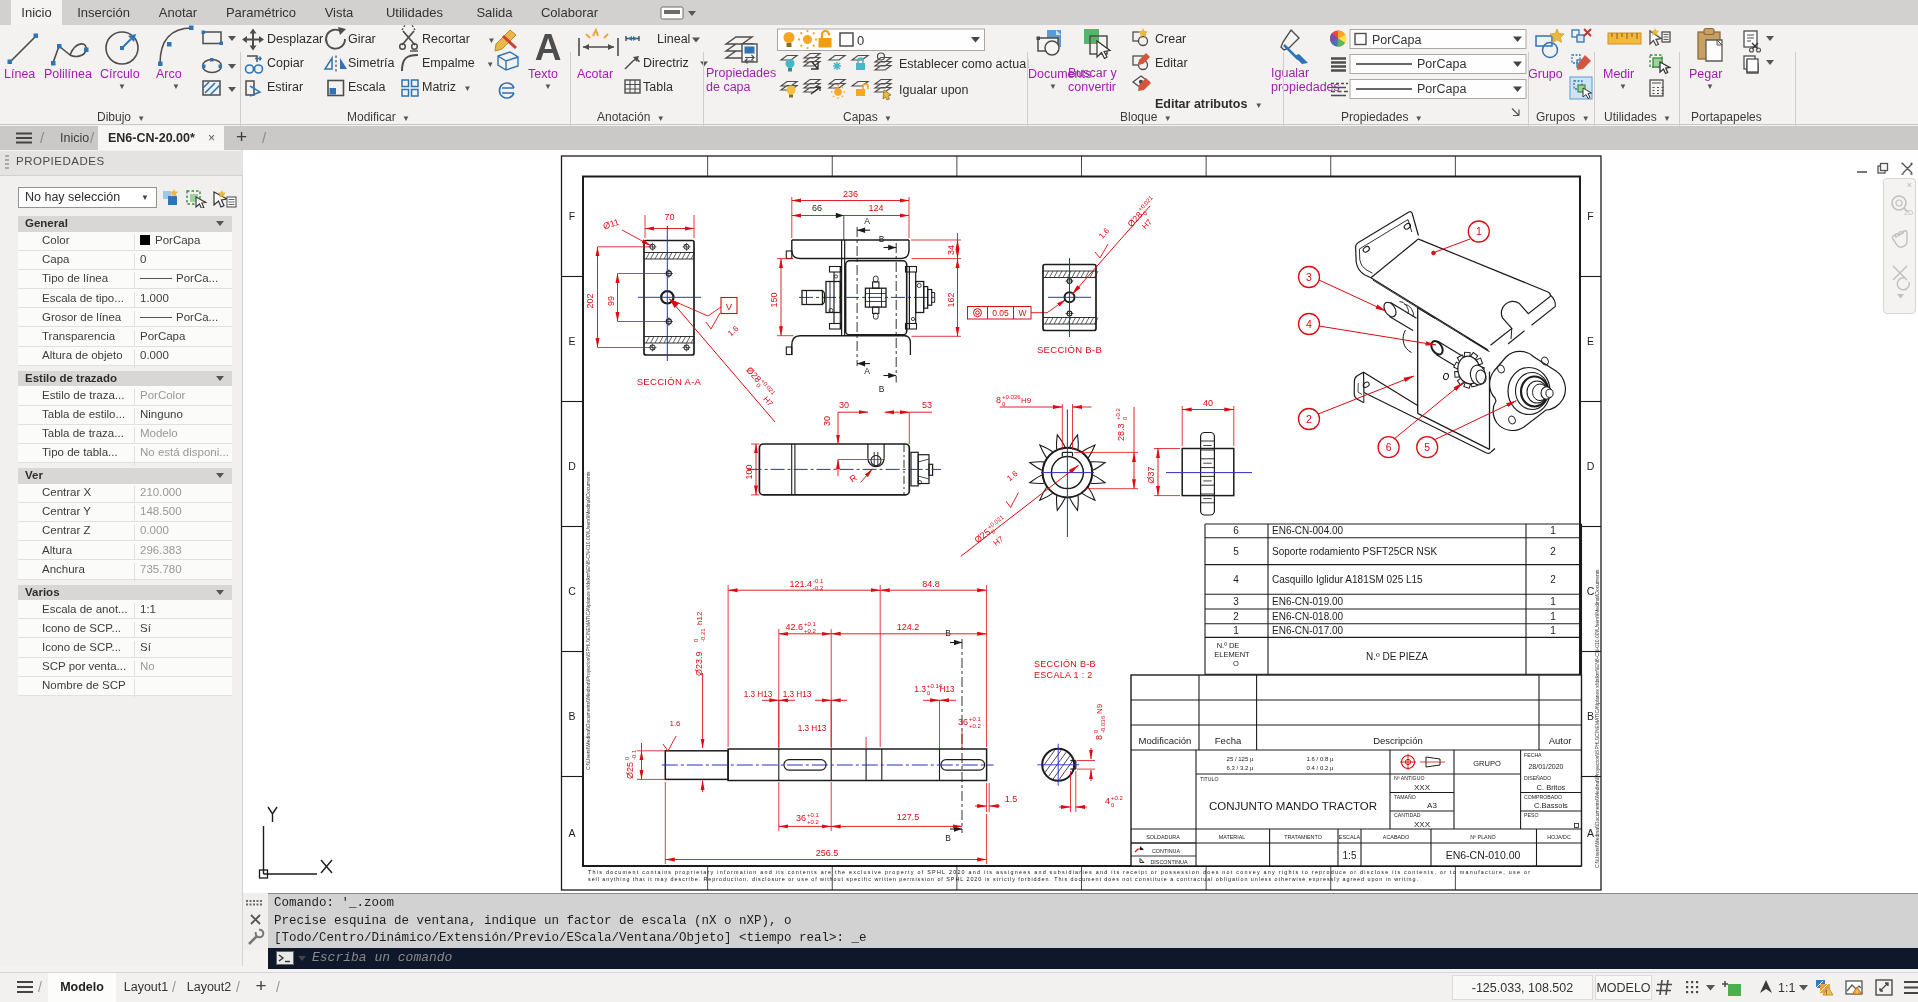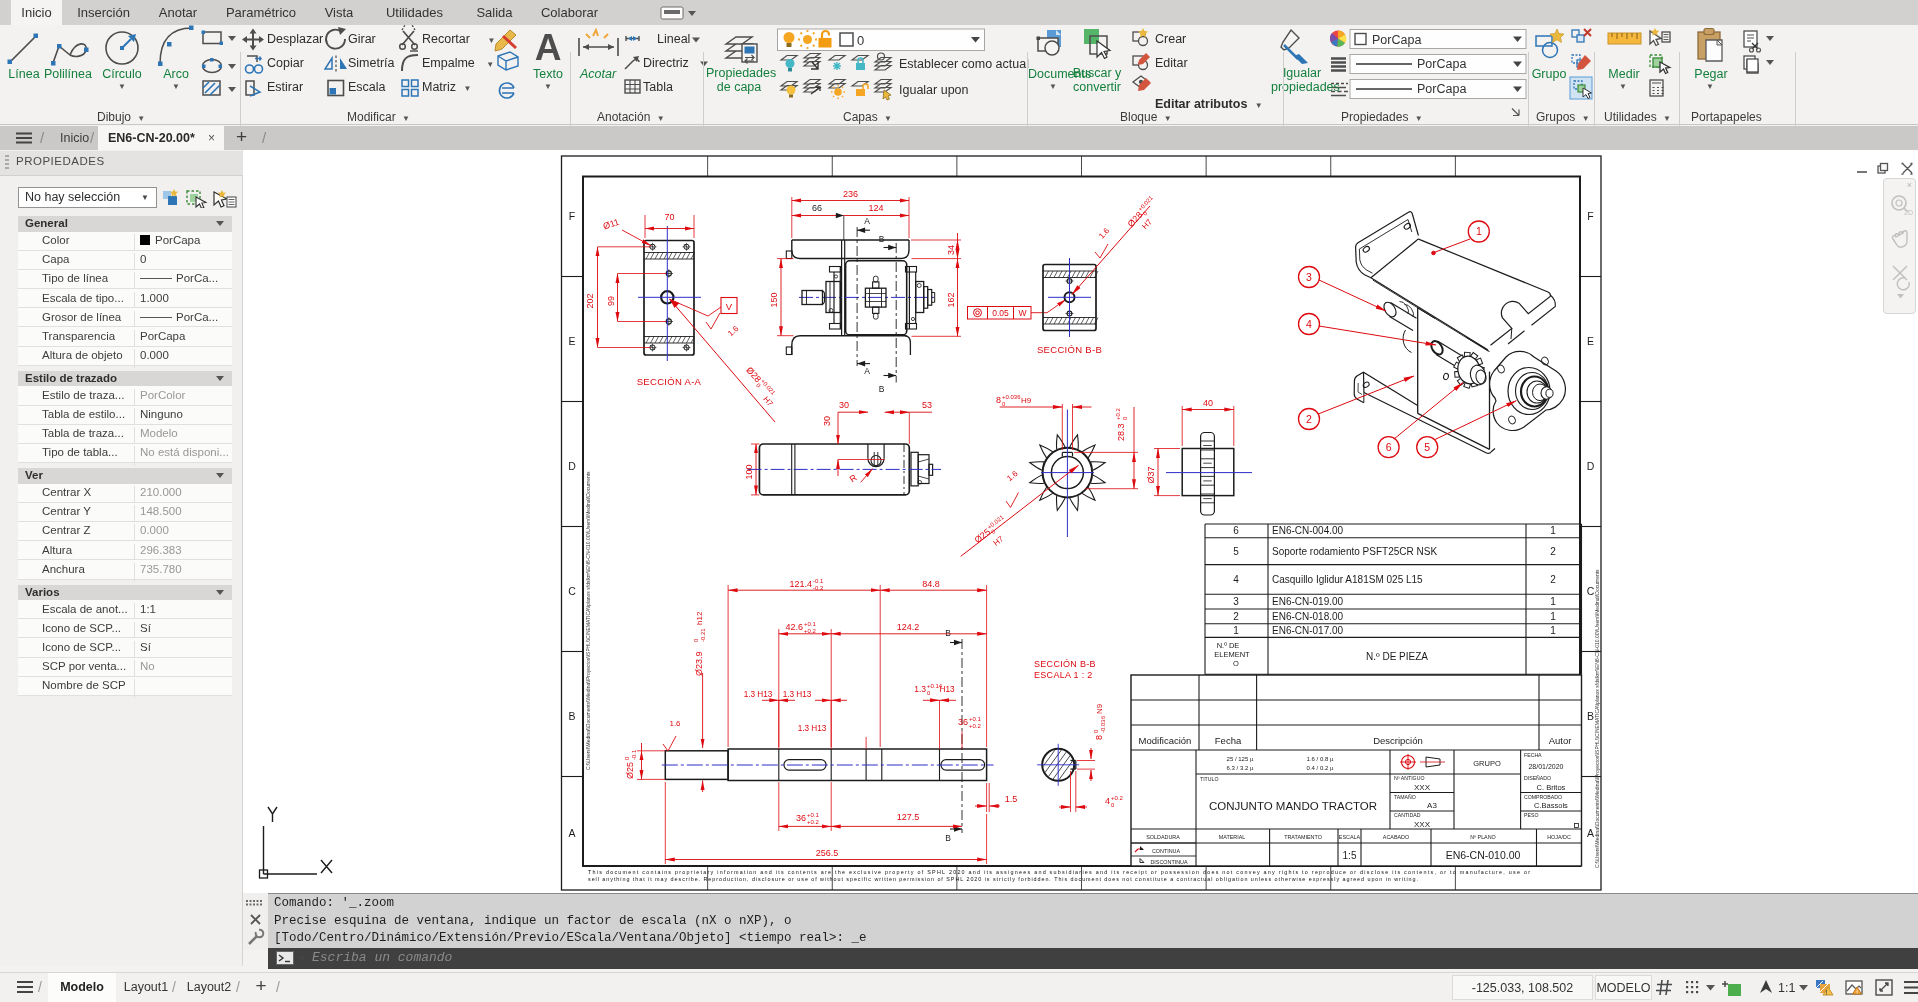--- a/index.html
+++ b/index.html
@@ -6,28 +6,28 @@
 html,body{width:1918px;height:1002px;overflow:hidden;background:#f3f2f1;font-family:"Liberation Sans",sans-serif;-webkit-font-smoothing:antialiased}
 .abs{position:absolute}
 #menubar{position:absolute;left:0;top:0;width:1918px;height:25px;background:#d3d1cf}
 .mtab{position:absolute;top:0;height:25px;line-height:25px;font-size:13px;color:#333;text-align:center}
 #menubar .active{background:#f5f4f3}
 #ribbon{position:absolute;left:0;top:25px;width:1918px;height:100px;background:#f3f2f1;border-bottom:1px solid #c9c7c5}
 .rsep{position:absolute;top:27px;width:1px;height:96px;background:#cfcdcb}
 .plabel{position:absolute;top:85px;font-size:12px;color:#3b3b3b;white-space:nowrap}
 .plabel .da{font-size:8px;color:#555;margin-left:3px}
 .rtxt{position:absolute;font-size:12.5px;color:#2d2d2d;white-space:nowrap}
-.rtxt2{position:absolute;font-size:12.5px;color:#15803d;white-space:nowrap;text-align:center}
+.rtxt2{position:absolute;font-size:12.5px;color:#a21caf;white-space:nowrap;text-align:left}
 .da{font-size:8px;color:#555}
 #doctabs{position:absolute;left:0;top:126px;width:1918px;height:24px;background:#cbc9c7}
 #props{position:absolute;left:0;top:150px;width:243px;height:816px;background:#f1f0ef;border-right:1px solid #d5d3d1}
 #canvas{position:absolute;left:243px;top:150px;width:1675px;height:744px;background:#ffffff;border-bottom:1px solid #8a8a8a}
 #cmdicons{position:absolute;left:243px;top:893px;width:25px;height:57px;background:#f0efee}
 #cmdbox{position:absolute;left:268px;top:894px;width:1650px;height:54px;background:#d2d2d2;font-family:"Liberation Mono",monospace;font-size:12.5px;color:#1f1f1f;line-height:17.5px;padding:1px 0 0 6px}
-#cmdentry{position:absolute;left:268px;top:948px;width:1650px;height:21px;background:#404040}
+#cmdentry{position:absolute;left:268px;top:948px;width:1650px;height:21px;background:#0f172a}
 #statusbar{position:absolute;left:0;top:972px;width:1918px;height:30px;background:#f2f1f0;border-top:1px solid #d8d6d4}
 .prow{position:relative;height:19.2px;border-bottom:1px solid #e2e0de;background:#fbfbfa;font-size:11.5px;color:#3c3c3c}
 .prow .lb{position:absolute;left:24px;top:2.5px;white-space:nowrap}
 .prow .vl{position:absolute;left:116px;top:2.5px;white-space:nowrap;border-left:1px solid #e2e0de;padding-left:5px;height:19.2px;width:93px}
 .prow .gray{color:#9a9896}
 .phead{position:relative;height:15.5px;background:#d9d7d5;font-size:11.5px;font-weight:bold;color:#2e2e2e;padding-left:7px;line-height:15px;margin-top:5px}
 .phead .ar{position:absolute;right:8px;top:5px;width:0;height:0;border-left:4px solid transparent;border-right:4px solid transparent;border-top:5px solid #555}
 svg{display:block}
 .stab{position:absolute;top:0;height:29px;line-height:29px;font-size:12.5px;color:#333;text-align:center}
 </style>
@@ -271,21 +271,21 @@
 <div class="rtxt" style="left:267px;top:55px;">Estirar</div>
 <div class="rtxt" style="left:348px;top:7px;">Girar</div>
 <div class="rtxt" style="left:348px;top:31px;">Simetría</div>
 <div class="rtxt" style="left:348px;top:55px;">Escala</div>
 <div class="rtxt" style="left:422px;top:7px;">Recortar <span class="da" style="margin-left:14px">▼</span></div>
 <div class="rtxt" style="left:422px;top:31px;">Empalme <span class="da" style="margin-left:8px">▼</span></div>
 <div class="rtxt" style="left:422px;top:55px;">Matriz <span class="da" style="margin-left:4px">▼</span></div>
 <div class="plabel" style="left:347px;">Modificar <span class="da">▼</span></div>
 <div class="rtxt2" style="left:528px;top:42px;width:40px;">Texto</div>
 <div class="da abs" style="left:544px;top:57px">▼</div>
-<div class="rtxt2" style="left:577px;top:42px;width:42px;font-style:italic;">Acotar</div>
+<div class="rtxt2" style="left:577px;top:42px;width:42px;">Acotar</div>
 <div class="rtxt" style="left:643px;top:7px;margin-left:14px;">Lineal</div>
 <div class="rtxt" style="left:643px;top:31px;">Directriz</div>
 <div class="rtxt" style="left:643px;top:55px;">Tabla</div>
 <div class="plabel" style="left:597px;">Anotación <span class="da">▼</span></div>
 <div class="rtxt2" style="left:706px;top:41px;width:66px;">Propiedades<br>de capa</div>
 <div class="rtxt" style="left:899px;top:32px;">Establecer como actual</div>
 <div class="rtxt" style="left:899px;top:58px;">Igualar upon</div>
 <div class="plabel" style="left:843px;">Capas <span class="da">▼</span></div>
 <div class="rtxt2" style="left:1028px;top:42px;width:50px;">Documents</div>
 <div class="da abs" style="left:1049px;top:57px">▼</div>

